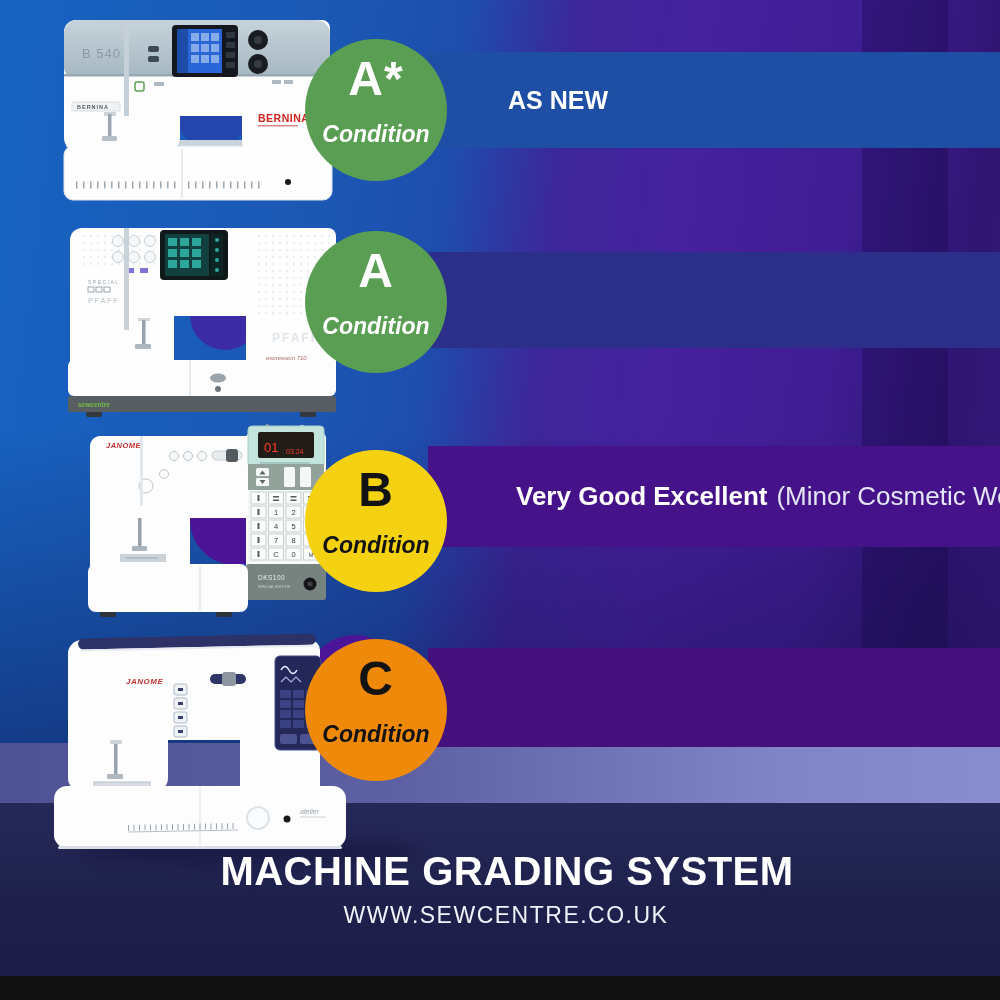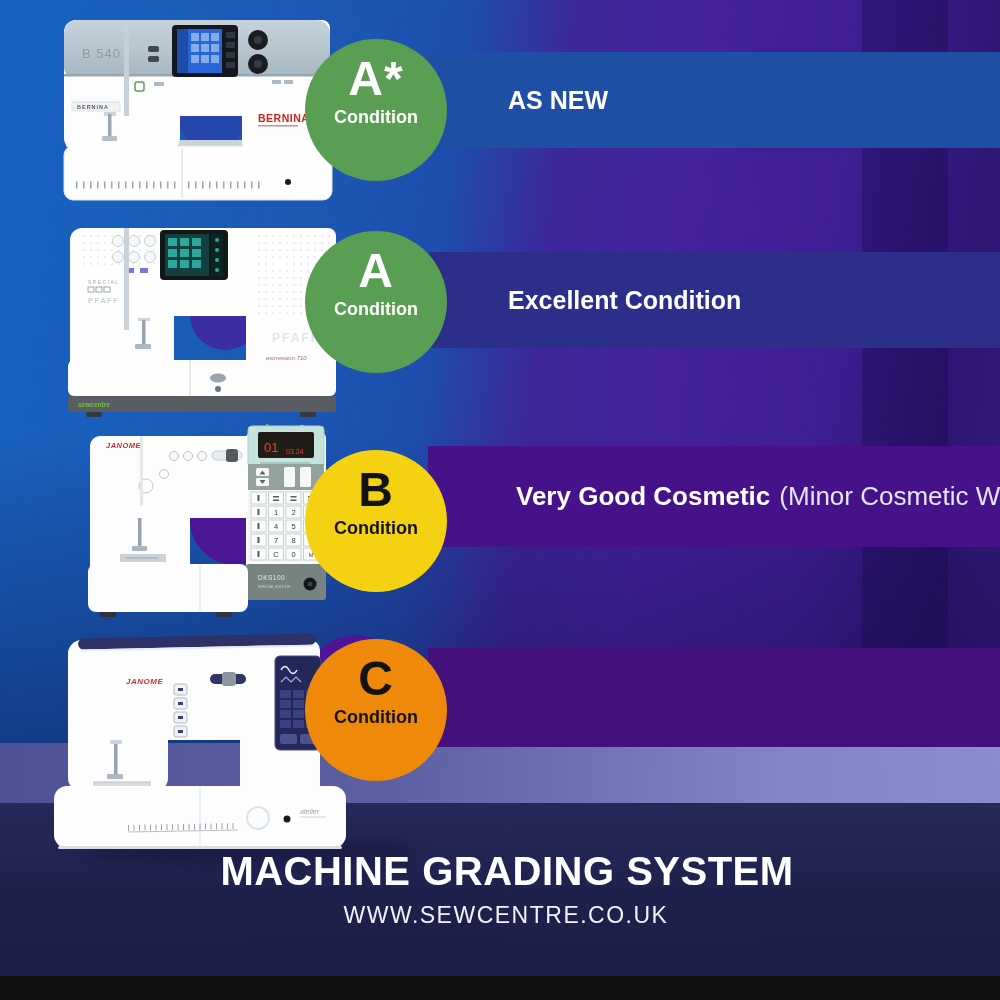--- a/index.html
+++ b/index.html
@@ -19,21 +19,21 @@
     background:linear-gradient(180deg,#262858 0%,#1f214d 45%,#1b1d45 100%);}
   .blob{border-radius:50%;}
   
   .banner{left:428px;width:572px;display:flex;align-items:center;color:#fff;}
   .banner-headline{font-weight:700;white-space:pre;margin-left:44px;}
   .banner-detail{font-weight:400;color:#e3e6f4;margin-left:9px;white-space:pre;}
   
   .badge{width:142px;height:142px;border-radius:50%;left:305px;
          display:flex;flex-direction:column;align-items:center;padding-top:16px;box-sizing:border-box;}
   .badge-letter{font-size:48px;font-weight:700;line-height:1;letter-spacing:1px;}
-  .badge-caption{font-size:18px;font-weight:700;margin-top:5px;line-height:1;}
+  .badge-caption{font-size:23px;font-weight:700;margin-top:20px;line-height:1;font-style:italic;}
   
   #footer-title{left:0;top:849px;width:1000px;text-align:center;color:#ffffff;
     font-size:40px;font-weight:700;letter-spacing:.5px;transform:translateX(7px);}
   #footer-url{left:0;top:902px;width:1000px;text-align:center;color:#f2f3fa;
     font-size:23px;font-weight:400;letter-spacing:1.5px;transform:translateX(6px);}
   svg text{font-family:"Liberation Sans",sans-serif;}
   .m4shadow{left:80px;top:838px;width:340px;height:26px;border-radius:50%;
     background:rgba(18,18,58,0.45);filter:blur(7px);}
 </style>
 </head>
@@ -357,24 +357,23 @@
     <circle cx="237" cy="191" r="3.5" fill="#17181c"></circle>
     <text x="250" y="186" font-size="7" font-style="italic" fill="#9aa4ad">atelier</text>
     <path d="M250 189 h26" stroke="#c9d2d8"></path>
     <rect x="8" y="218" width="284" height="3" rx="1.5" fill="#d8dee4"></rect>
   </svg>
 
   <div class="abs banner" style="top:52px;height:96px;background:#1e4fa4;font-size:25px;padding-left:36px">
     <span class="banner-headline">AS NEW</span>
   </div>
   <div class="abs banner" style="top:252px;height:96px;background:#2b2f8a;font-size:25px;padding-left:36px">
-    <span class="banner-headline">Excellent Condition</span>
   </div>
   <div class="abs banner" style="top:446px;height:101px;background:#45128a;font-size:26px;padding-left:44px">
-    <span class="banner-headline">Very Good Cosmetic</span>
+    <span class="banner-headline">Very Good Excellent</span>
     <span class="banner-detail">(Minor Cosmetic Wear)</span>
   </div>
   <div class="abs banner" style="top:648px;height:99px;background:#44107c;font-size:26px;padding-left:44px">
   </div>
 
   <div class="abs badge" style="top:39px;background:#5a9e53;color:#ffffff">
     <div class="badge-letter">A*</div>
     <div class="badge-caption">Condition</div>
   </div>
   <div class="abs badge" style="top:231px;background:#5a9e53;color:#ffffff">

